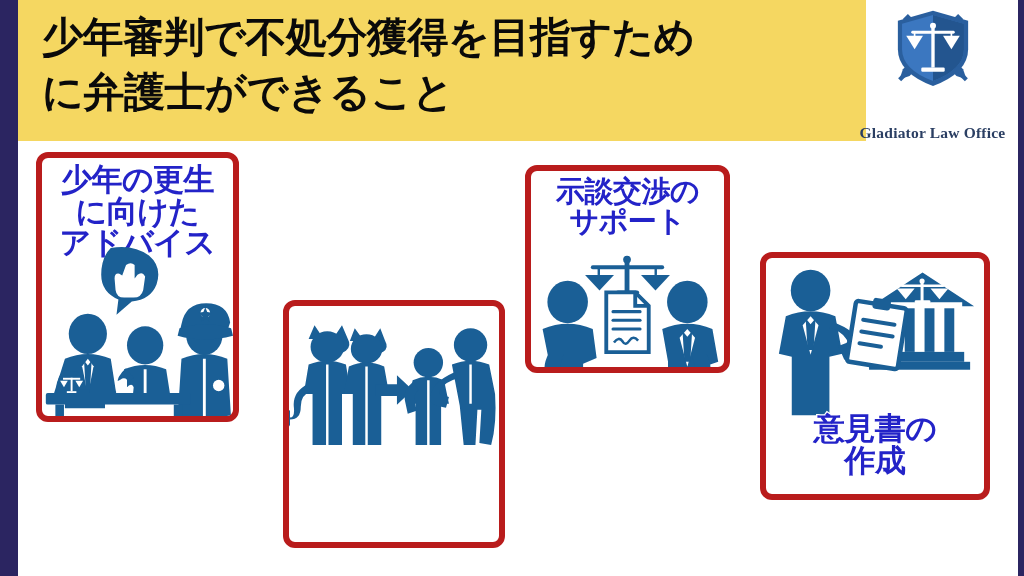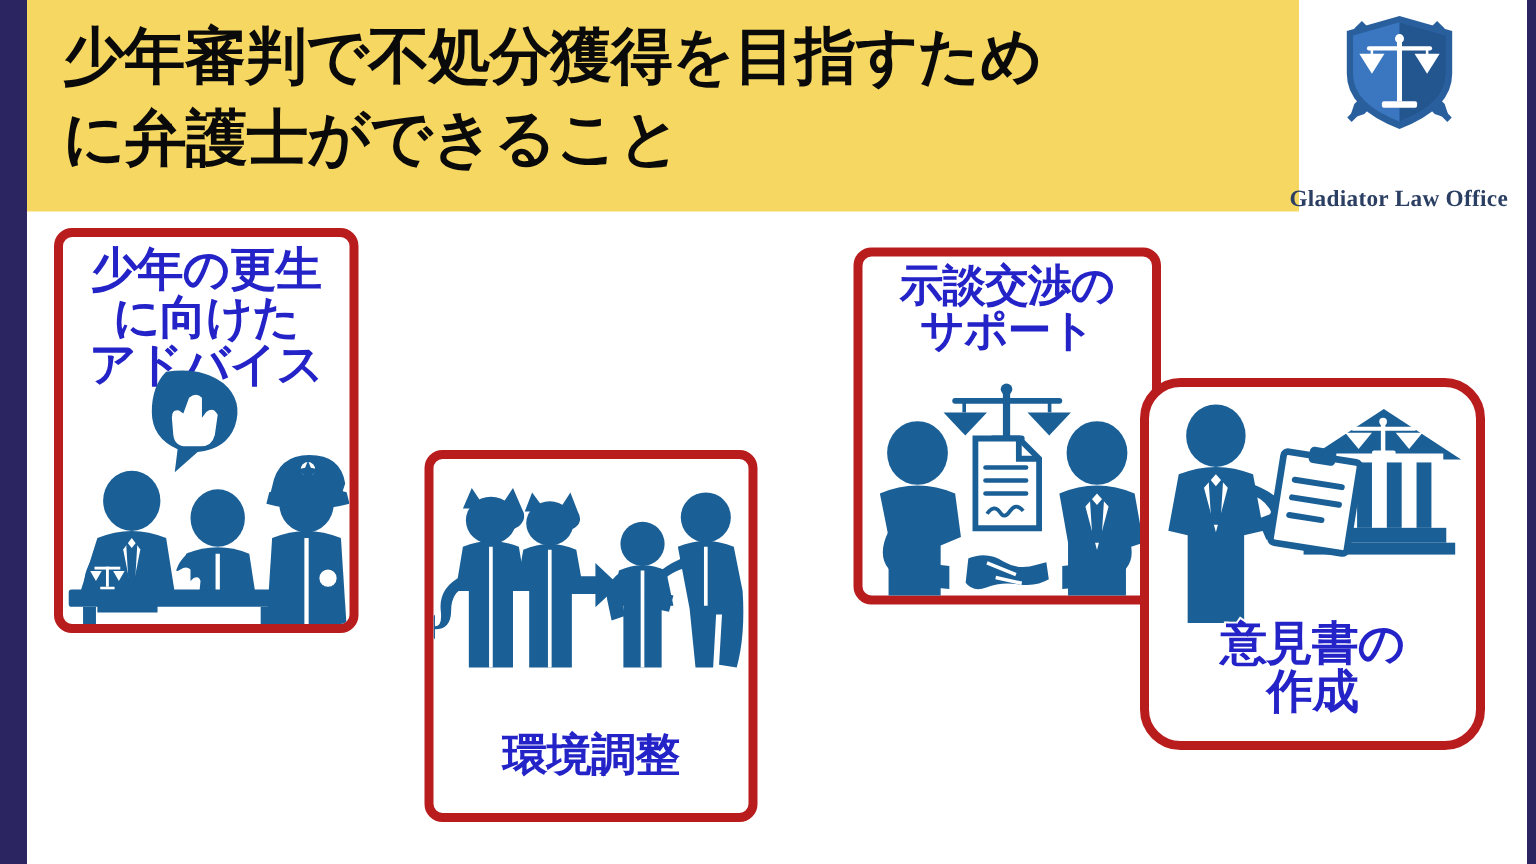--- a/index.html
+++ b/index.html
@@ -106,25 +106,25 @@
 
   
   #card-advice        { left: 36px;  top: 152px; width: 203px; height: 270px; }
   #card-advice .card-title { top: 6px;  font-size: 31px; }
   #card-advice .card-art   { top: 82px; height: 182px; }
 
   #card-environment   { left: 283px; top: 300px; width: 222px; height: 248px; }
   #card-environment .card-art   { top: 14px; height: 150px; }
   #card-environment .card-title { top: 183px; font-size: 30px; }
 
-  #card-settlement    { left: 525px; top: 165px; width: 205px; height: 238px; margin-left: 44px; }
+  #card-settlement    { left: 525px; top: 165px; width: 205px; height: 208px; }
   #card-settlement .card-title { top: 6px;  font-size: 29px; }
   #card-settlement .card-art   { top: 78px; height: 160px; }
 
-  #card-opinion       { left: 760px; top: 252px; width: 230px; height: 248px; border-radius: 27px; }
+  #card-opinion       { left: 760px; top: 252px; width: 230px; height: 248px; }
   #card-opinion .card-art   { top: 6px; height: 152px; }
   #card-opinion .card-title { top: 155px; font-size: 31px; }
 </style>
 </head>
 <body>
 
 <div id="stage">
 
   <div class="edge left"></div>
   <div class="edge right"></div>
@@ -239,21 +239,20 @@
         <path d="M142 60 l0 66" stroke="#ffffff" stroke-width="2.5" fill="none"></path>
         <path d="M126 62 q-10 8 -8 18 l3 14 l9 -3 l-2 -11 q-1 -6 4 -10 z"></path>
 
         <ellipse cx="185" cy="24" rx="17" ry="17"></ellipse>
         <path d="M166 44 q19 -8 38 0 l6 30 q2 30 -4 52 l-12 -2 l2 -34 l-4 0 l-2 36 l-12 0 l-4 -40 z"></path>
 
         <path d="M168 52 q-22 10 -24 24 q-1 8 6 10 l10 2 l3 -11 l-8 -2 q-3 -1 -1 -5 q4 -8 18 -12 z"></path>
         <path d="M185 44 l0 40" stroke="#ffffff" stroke-width="2.5" fill="none"></path>
       </g>
     </svg>
-    <div class="card-title">環境調整</div>
   </div>
 
   <div class="card" id="card-settlement">
     <div class="card-title">示談交渉の
 サポート</div>
     <svg class="card-art" viewBox="0 0 200 160" preserveAspectRatio="xMidYMid meet">
       <g fill="#1a5f96">
 
         <rect x="97" y="8" width="5" height="34"></rect>
         <circle cx="99.5" cy="8" r="4"></circle>

